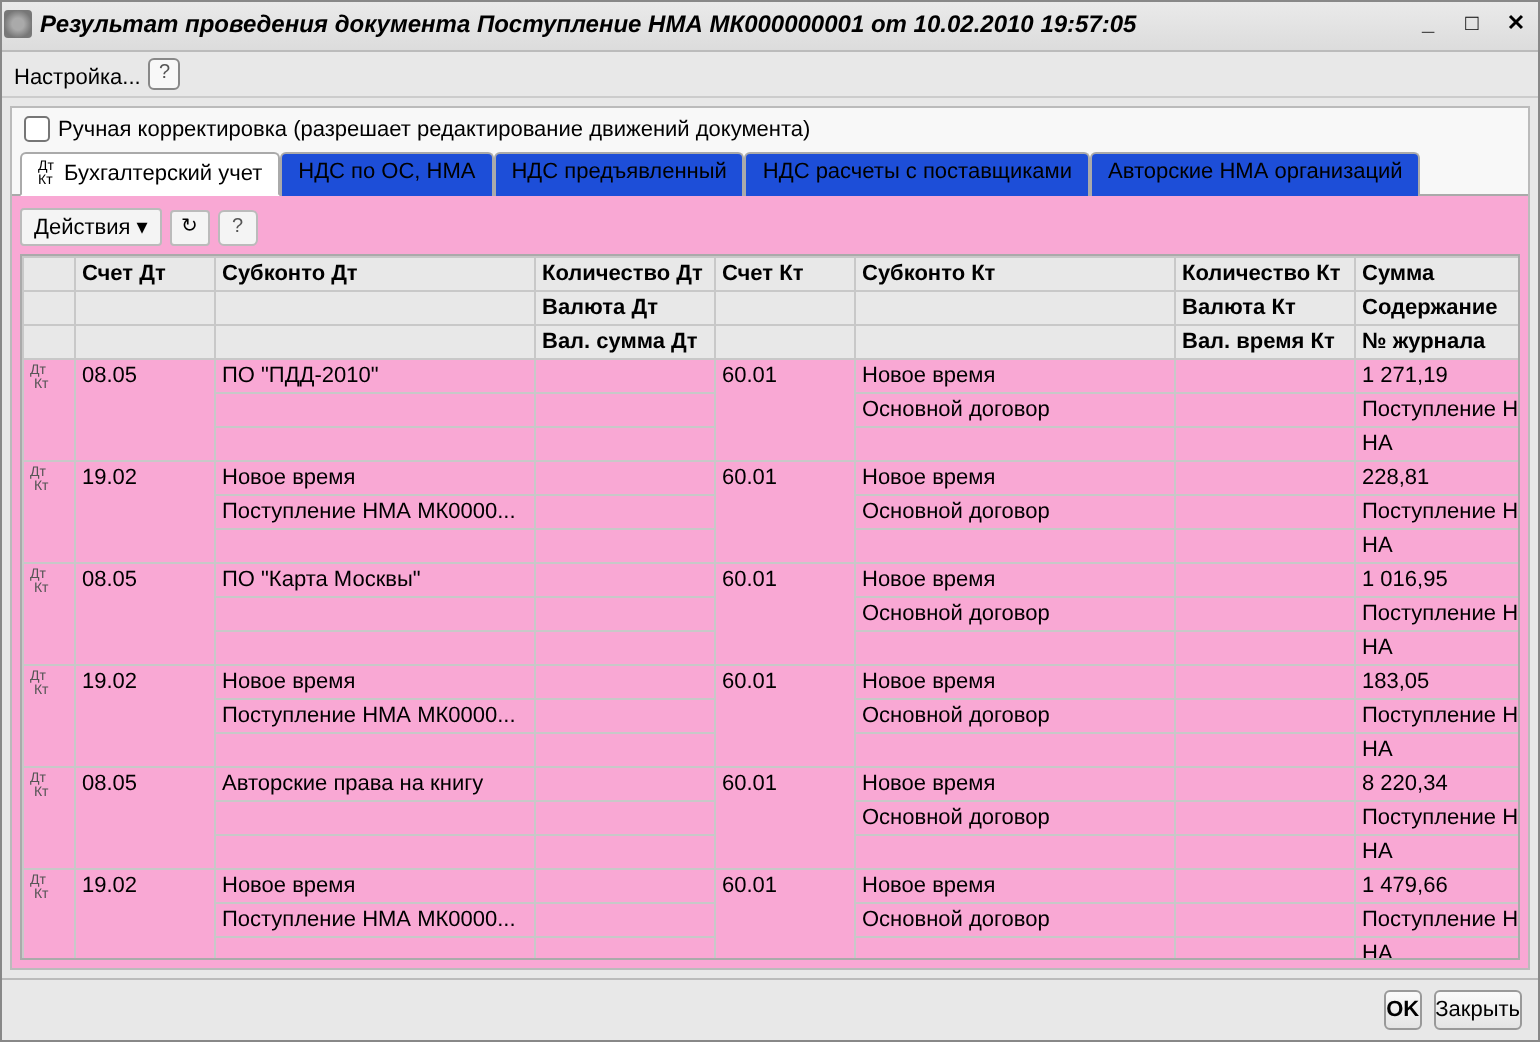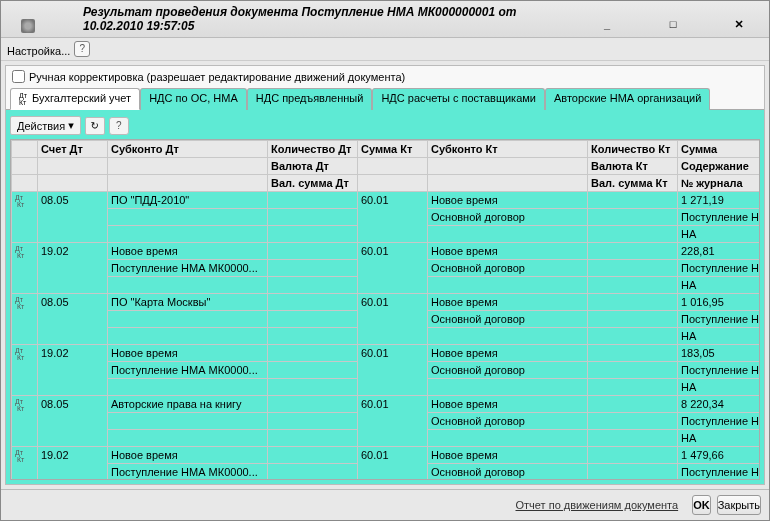--- a/index.html
+++ b/index.html
@@ -14,25 +14,24 @@
     width: 770px;
     height: 521px;
     background: #e8e8e8;
     border: 1px solid #888;
     display: flex;
     flex-direction: column;
     position: relative;
   }
   .titlebar {
     background: linear-gradient(#eaeaea,#dcdcdc);
-    padding: 4px 20px;
-    display: flex;
-    align-items: flex-end;
+    padding: 4px 1px;
+    display: flex;
+    align-items: flex-start;
     border-bottom: 1px solid #bbb;
-    gap: 44px;
   }
   .titlebar .title-icon {
     width: 14px; height: 14px;
     margin-right: 4px;
     background: radial-gradient(circle,#aaa 30%,#777 70%);
     border-radius: 2px;
   }
   .titlebar .title {
     font-weight: bold;
     font-size: 12px;
@@ -83,42 +82,42 @@
   .tabs {
     display: flex;
     border-bottom: 1px solid #aaa;
     padding-left: 4px;
     gap: 0;
   }
   .tab {
     padding: 3px 8px;
     border: 1px solid #aaa;
     border-bottom: none;
-    background: #5eead4;
+    background: #1d4ed8;
     position: relative;
     top: 1px;
     cursor: default;
     border-radius: 3px 3px 0 0;
     font-size: 11px;
   }
   .tab.active {
     background: #fff;
     border-bottom: 1px solid #fff;
     z-index: 2;
   }
   .tab .dtkt-stack {
     display: inline-block;
     font-size: 7px;
     line-height: 7px;
     vertical-align: middle;
     margin-right: 2px;
   }
   .tabbody {
     flex: 1;
-    background: #5eead4;
+    background: #f9a8d4;
     border-top: none;
     padding: 4px;
     display: flex;
     flex-direction: column;
     overflow: hidden;
   }
   .toolbar {
     display: flex;
     align-items: center;
     gap: 4px;
@@ -262,21 +261,21 @@
               <col class="col-sub">
               <col class="col-qty">
               <col class="col-sum">
           </colgroup>
           <thead>
             <tr>
               <th></th>
               <th>Счет Дт</th>
               <th>Субконто Дт</th>
               <th>Количество Дт</th>
-              <th>Сумма Кт</th>
+              <th>Счет Кт</th>
               <th>Субконто Кт</th>
               <th>Количество Кт</th>
               <th>Сумма</th>
             </tr>
             <tr>
               <th></th>
                 <th></th>
                 <th></th>
               <th>Валюта Дт</th>
               <th></th>
@@ -284,21 +283,21 @@
               <th>Валюта Кт</th>
               <th>Содержание</th>
             </tr>
             <tr>
               <th></th>
                 <th></th>
                 <th></th>
               <th>Вал. сумма Дт</th>
               <th></th>
                 <th></th>
-              <th>Вал. сумма Кт</th>
+              <th>Вал. время Кт</th>
               <th>№ журнала</th>
             </tr>
           </thead>
           <tbody id="grid-body">
               <tr>
                 <td rowspan="3" class="dtkt-cell">Дт<br>&nbsp;Кт</td>
                 <td rowspan="3">08.05</td>
                 <td>ПО "ПДД-2010"</td>
                 <td></td>
                 <td rowspan="3">60.01</td>
@@ -440,18 +439,17 @@
                 <td></td>
                 <td>НА</td>
               </tr>
             </tbody>
         </table>
       </div>
     </div>
   </div>
 
   <div class="footer">
-    <span class="link">Отчет по движениям документа</span>
     <button class="fbtn bold">OK</button>
     <button class="fbtn">Закрыть</button>
   </div>
 
 </div>
 
 </body></html>

